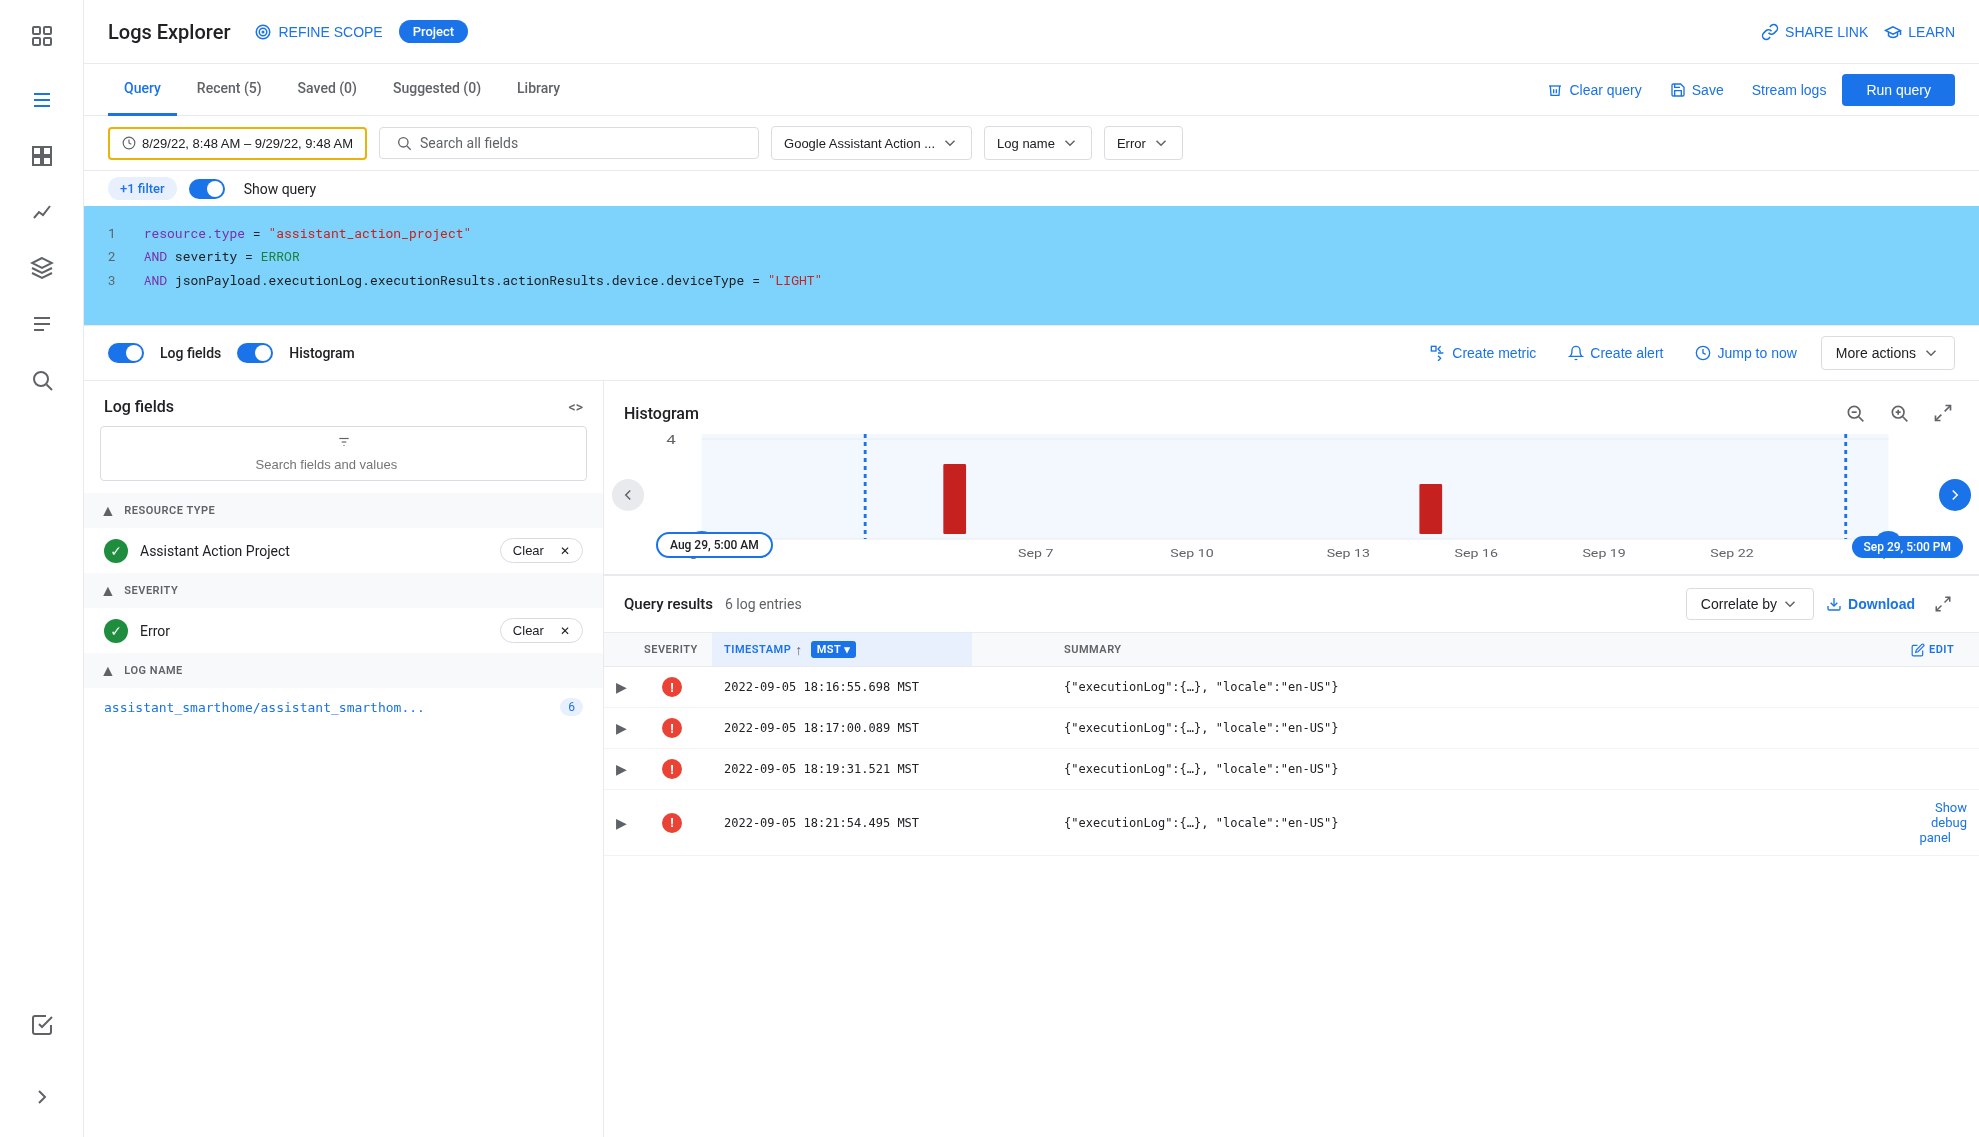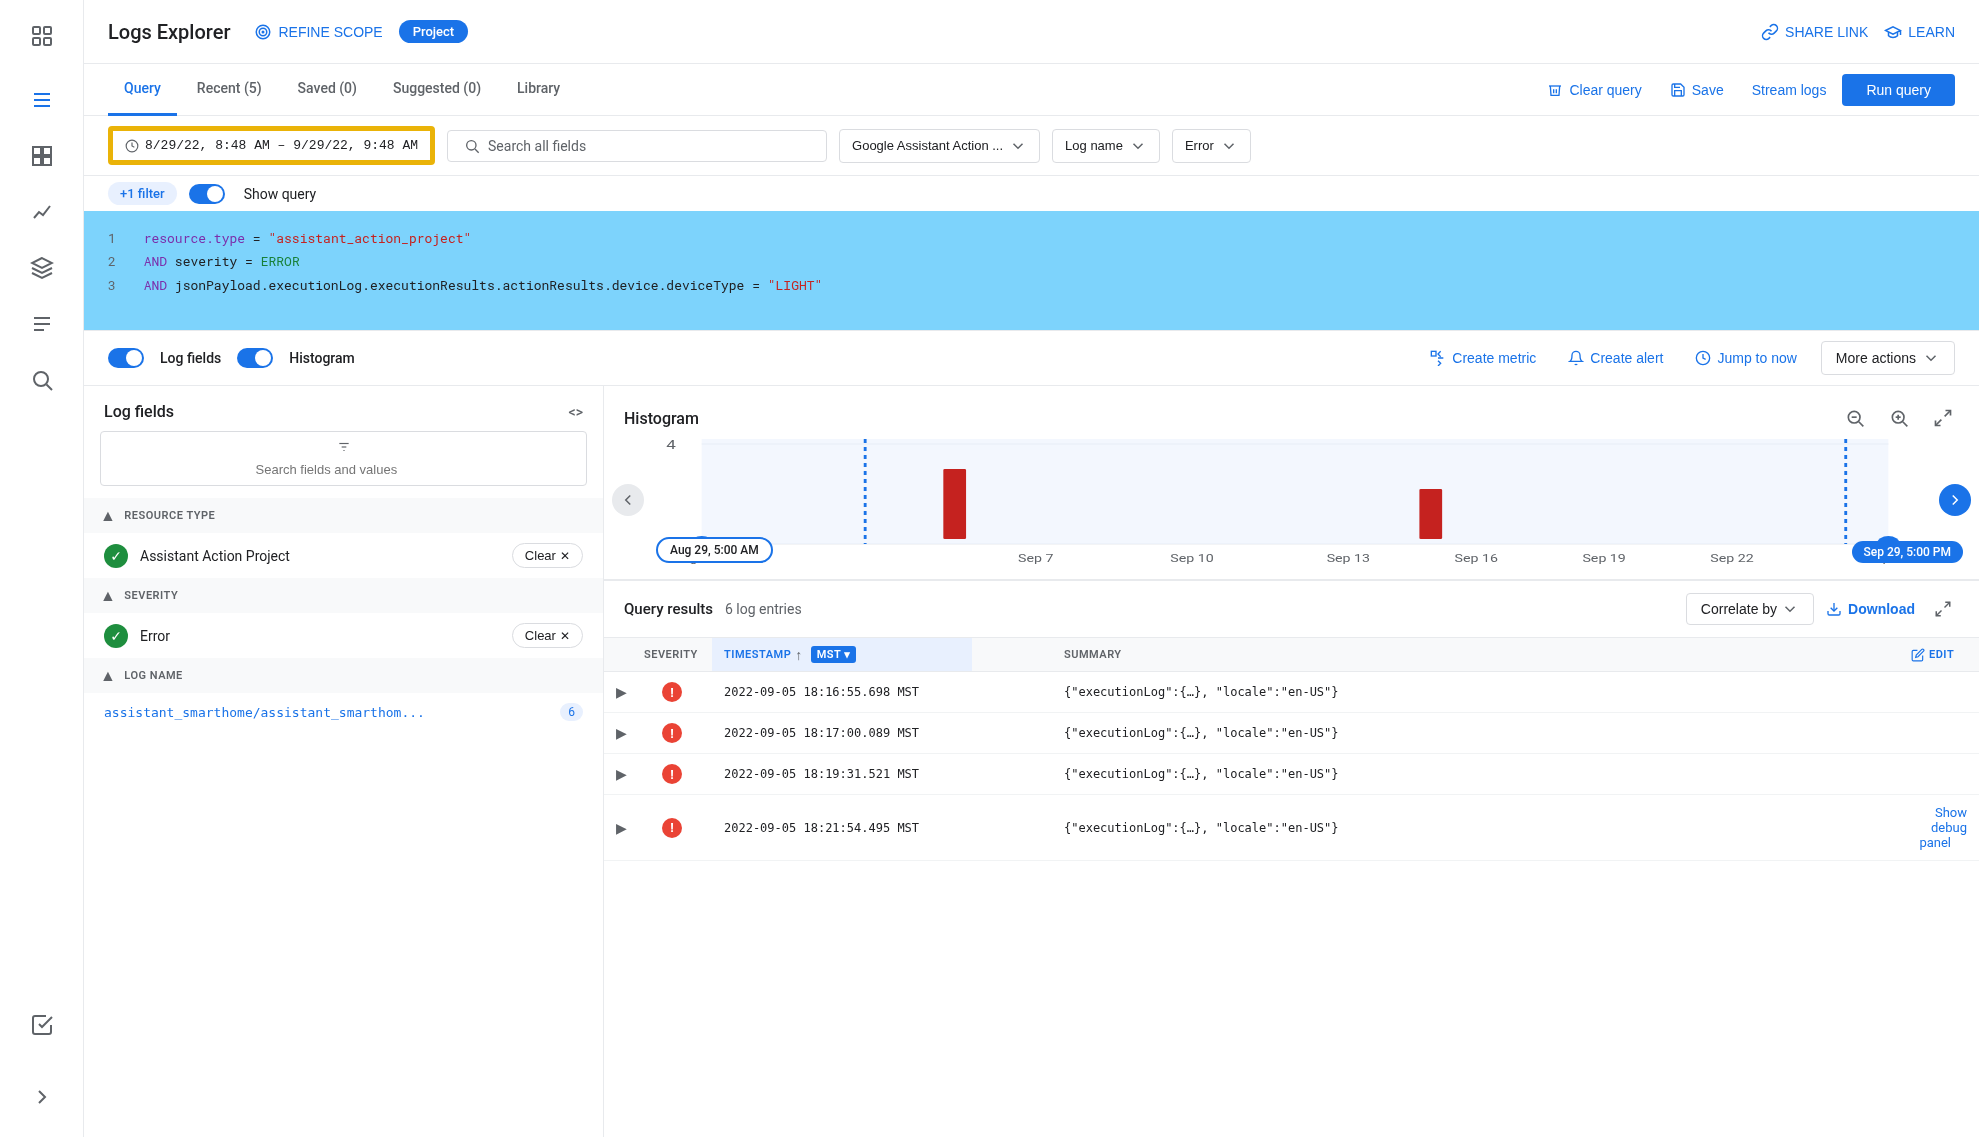--- a/index.html
+++ b/index.html
@@ -25,21 +25,21 @@
     
     .query-tabs { display: flex; align-items: center; padding: 0 24px; border-bottom: 1px solid #e8eaed; height: 52px; gap: 4px; }
     .tab { padding: 0 16px; height: 52px; display: flex; align-items: center; font-size: 14px; color: #5f6368; cursor: pointer; border-bottom: 3px solid transparent; font-weight: 500; }
     .tab.active { color: #1a73e8; border-bottom-color: #1a73e8; }
     .tab-spacer { flex: 1; }
     .tab-action { display: flex; align-items: center; gap: 6px; color: #1a73e8; font-size: 14px; font-weight: 500; border: none; background: none; cursor: pointer; padding: 0 12px; }
     .run-query-btn { background: #1a73e8; color: #fff; border: none; border-radius: 4px; padding: 8px 24px; font-size: 14px; font-weight: 500; cursor: pointer; }
 
     
     .filter-bar { display: flex; align-items: center; padding: 10px 24px; gap: 12px; border-bottom: 1px solid #e8eaed; flex-wrap: wrap; }
-    .date-range-btn { display: flex; align-items: center; gap: 6px; border: 5px solid #eab308; border-radius: 4px; padding: 7px 12px; font-size: 13px; color: #202124; cursor: pointer; background: #fff; font-family: Liberation Mono, monospace; }
+    .date-range-btn { display: flex; align-items: center; gap: 6px; border: 2px solid #eab308; border-radius: 4px; padding: 7px 12px; font-size: 13px; color: #202124; cursor: pointer; background: #fff; }
     .search-all-fields { display: flex; align-items: center; gap: 8px; border: 1px solid #dadce0; border-radius: 4px; padding: 7px 16px; font-size: 14px; color: #5f6368; width: 380px; background: #fff; cursor: pointer; }
     .resource-selector { display: flex; align-items: center; gap: 6px; border: 1px solid #dadce0; border-radius: 4px; padding: 7px 12px; font-size: 13px; color: #202124; cursor: pointer; background: #fff; max-width: 260px; }
     .log-name-selector { display: flex; align-items: center; gap: 6px; border: 1px solid #dadce0; border-radius: 4px; padding: 7px 12px; font-size: 13px; color: #202124; cursor: pointer; background: #fff; }
     .severity-selector { display: flex; align-items: center; gap: 6px; border: 1px solid #dadce0; border-radius: 4px; padding: 7px 12px; font-size: 13px; color: #202124; cursor: pointer; background: #fff; }
 
     
     .show-query-row { display: flex; align-items: center; padding: 6px 24px; gap: 12px; }
     .filter-chip { background: #e8f0fe; color: #1a73e8; border-radius: 16px; padding: 4px 12px; font-size: 13px; font-weight: 500; cursor: pointer; }
     .toggle-container { display: flex; align-items: center; gap: 19px; }
     .toggle { width: 36px; height: 20px; background: #1a73e8; border-radius: 10px; position: relative; cursor: pointer; }
@@ -72,21 +72,21 @@
     .panel-expand-icons { display: flex; gap: 4px; color: #5f6368; font-size: 14px; cursor: pointer; }
     .search-fields-input { margin: 0 16px 12px; border: 1px solid #dadce0; border-radius: 4px; padding: 8px 12px; font-size: 13px; display: flex; align-items: center; gap: 8px; color: #5f6368; flex-direction: column; }
     .search-fields-input input { border: none; outline: none; flex: 1; font-size: 13px; color: #202124; }
 
     .section-header { display: flex; align-items: center; gap: 8px; padding: 8px 16px; background: #f8f9fa; font-size: 11px; font-weight: 600; color: #5f6368; letter-spacing: 0.5px; cursor: pointer; }
     .section-chevron { font-size: 16px; color: #5f6368; }
 
     .field-item { display: flex; align-items: center; padding: 10px 20px; gap: 12px; }
     .field-check { width: 24px; height: 24px; background: #1e8e3e; border-radius: 50%; display: flex; align-items: center; justify-content: center; color: #fff; font-size: 14px; }
     .field-name { flex: 1; font-size: 14px; color: #202124; }
-    .clear-btn { border: 1px solid #dadce0; border-radius: 16px; padding: 4px 12px; font-size: 13px; color: #202124; cursor: pointer; background: #fff; display: flex; align-items: center; gap: 4px; }
+    .clear-btn { border: 1px solid #dadce0; border-radius: 16px; padding: 4px 12px; font-size: 13px; color: #202124; cursor: pointer; background: #fff; display: flex; align-items: center; gap: 16px; }
 
     .log-name-item { padding: 10px 20px; font-size: 13px; color: #202124; display: flex; align-items: center; justify-content: space-between; }
     .log-name-text { color: #1a73e8; font-family: monospace; }
     .log-count { background: #e8f0fe; color: #1a73e8; border-radius: 16px; padding: 2px 8px; font-size: 12px; }
 
     
     .histogram-panel { flex: 1; display: flex; flex-direction: column; overflow: hidden; }
     .histogram-header { display: flex; align-items: center; padding: 16px 20px 0; gap: 12px; }
     .histogram-title { font-size: 16px; font-weight: 500; }
     .zoom-btn { width: 32px; height: 32px; display: flex; align-items: center; justify-content: center; border: none; background: none; cursor: pointer; color: #5f6368; font-size: 18px; }

